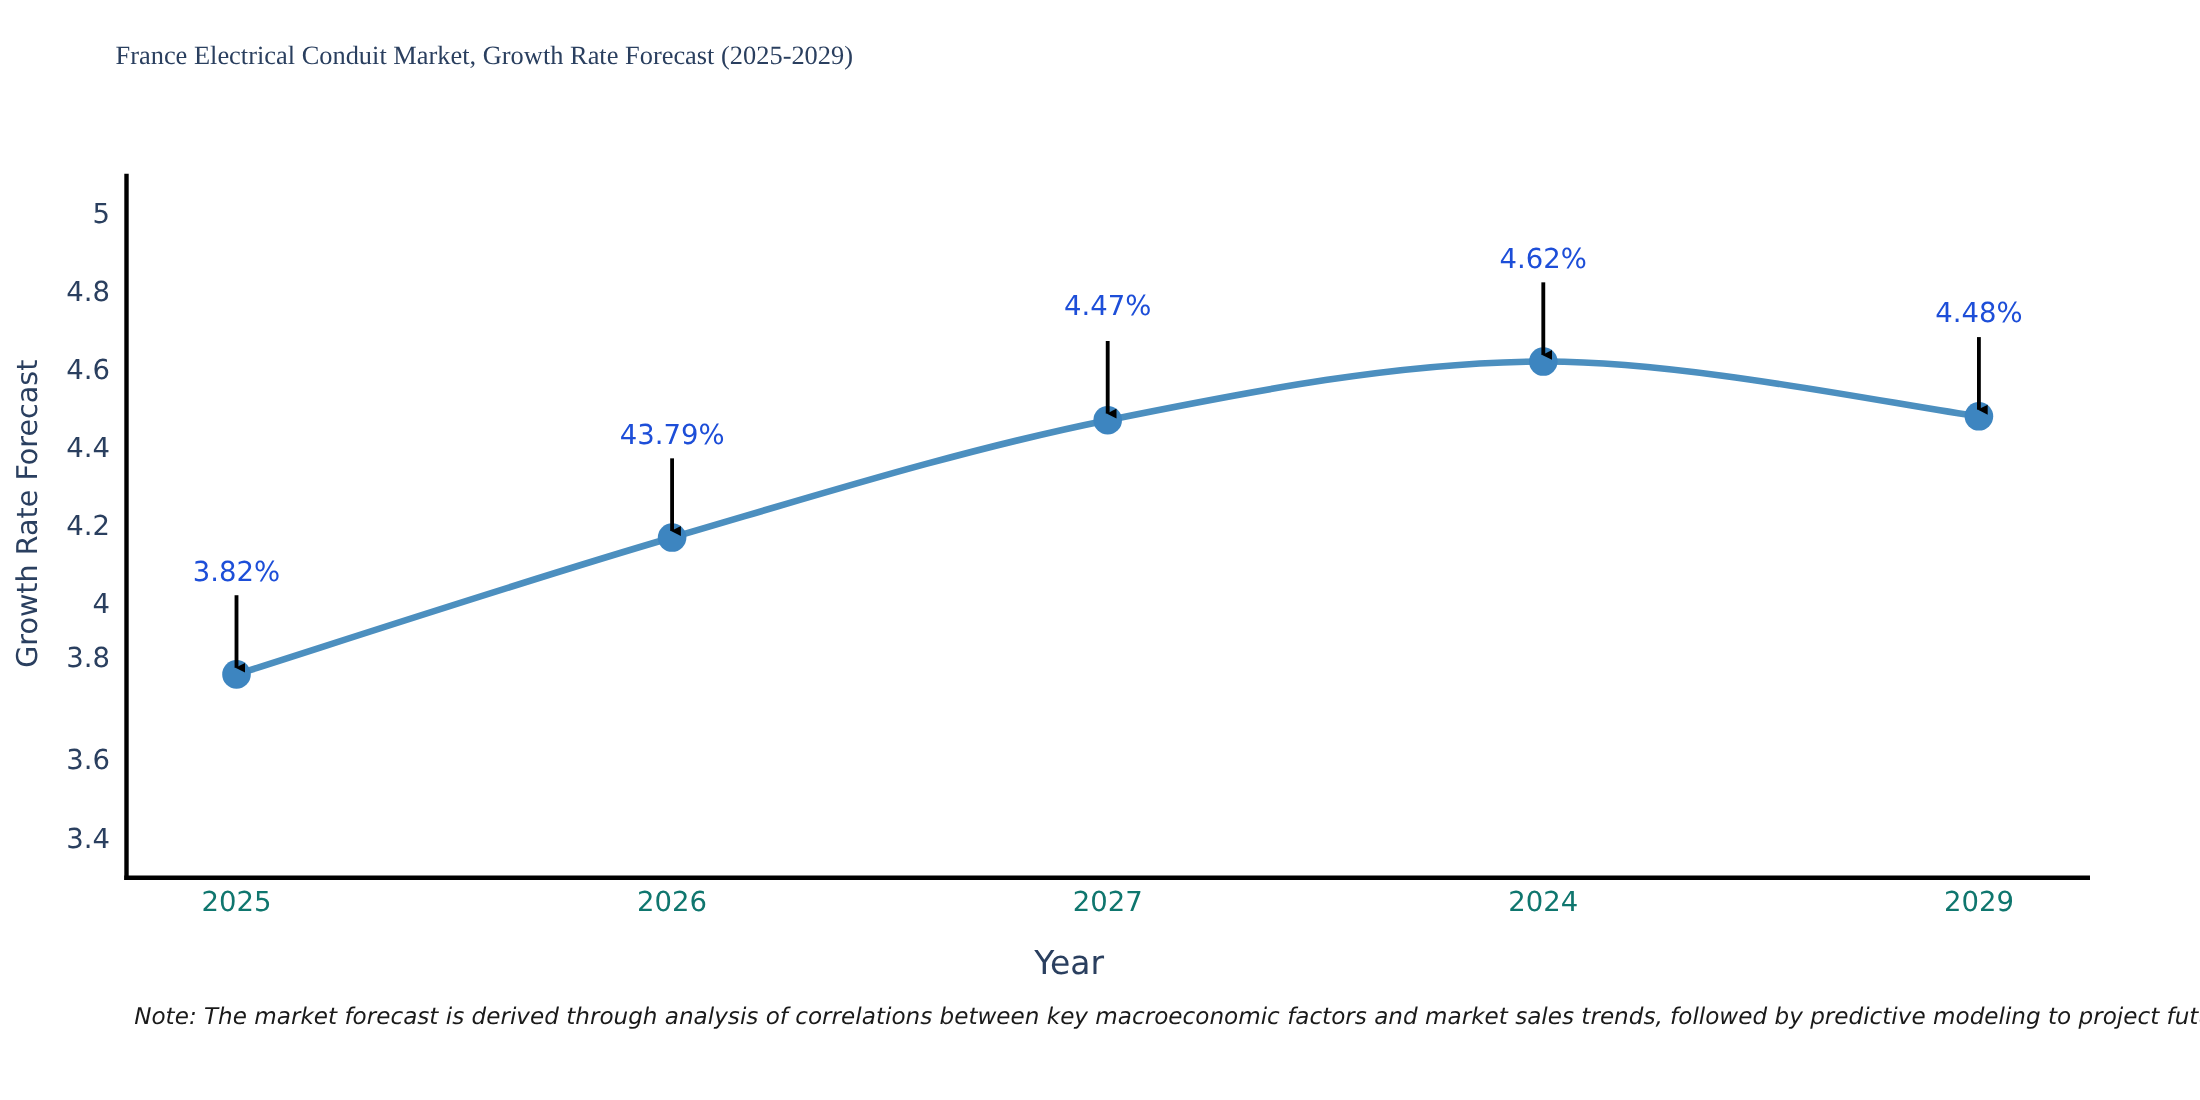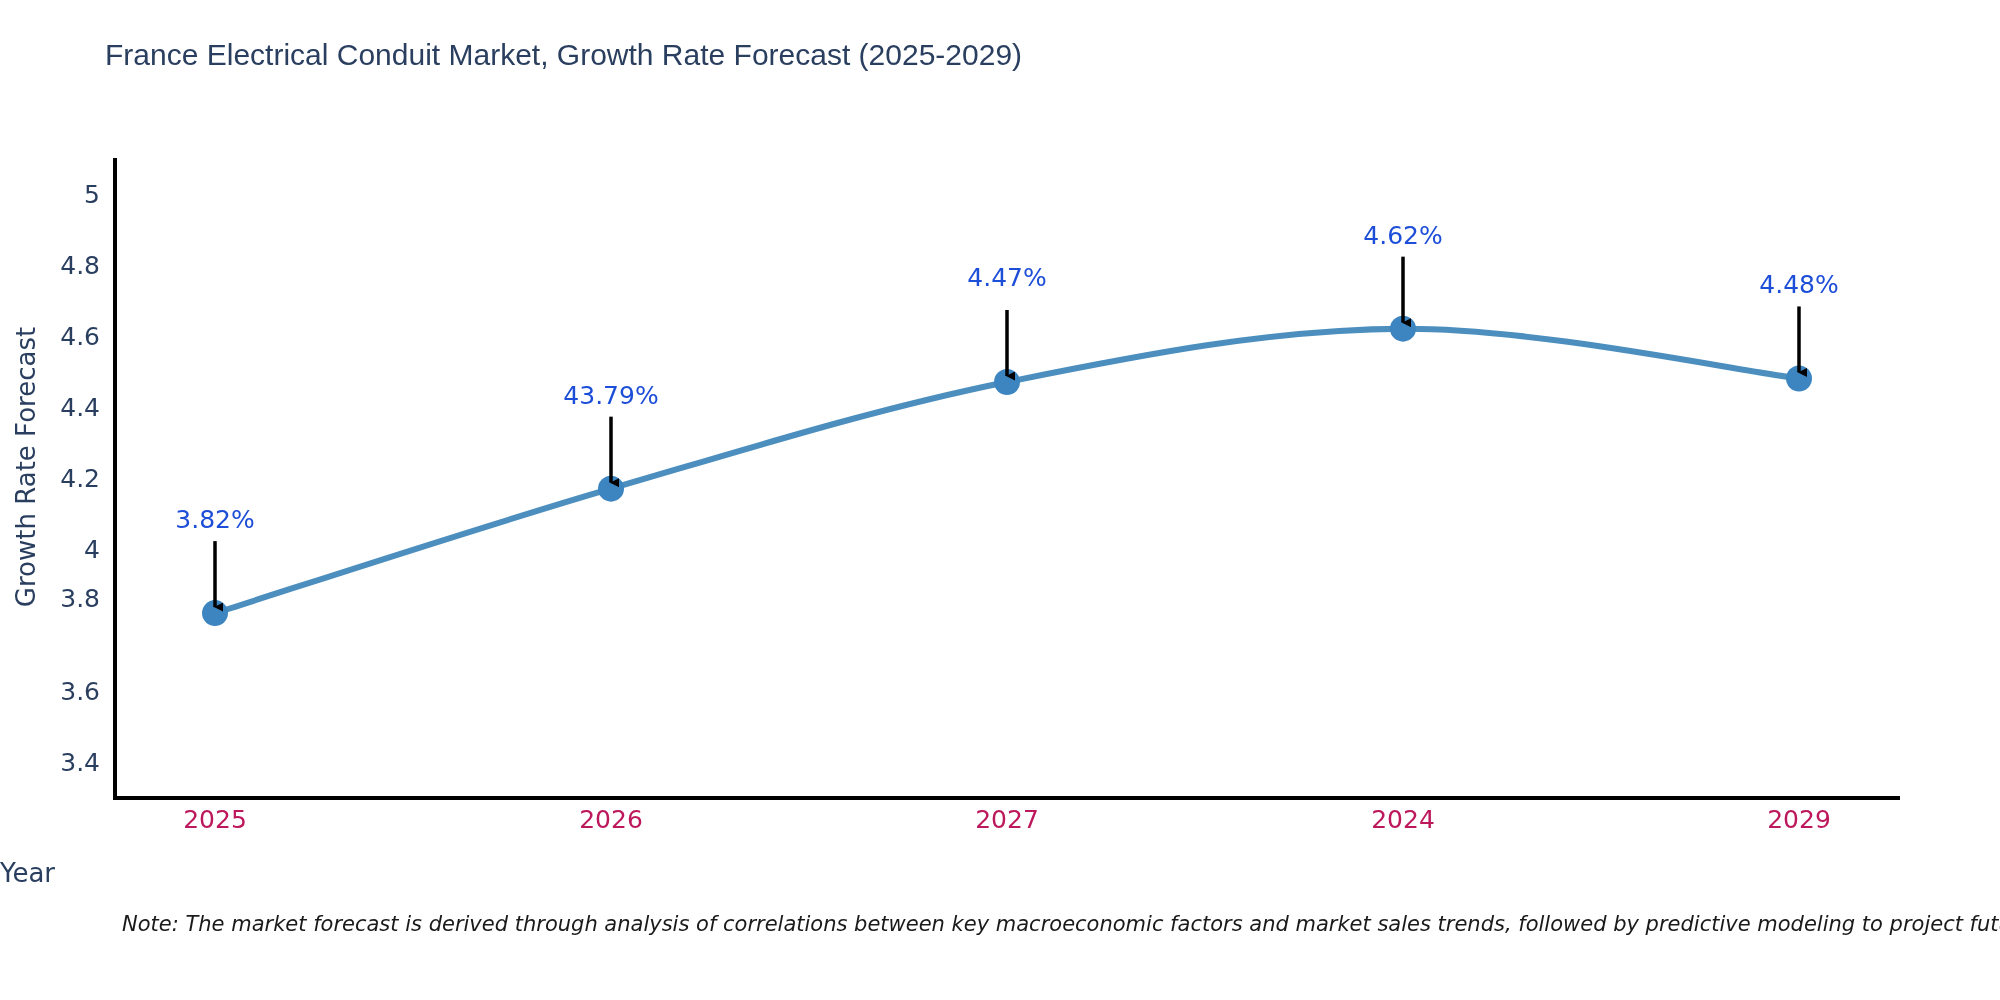--- a/index.html
+++ b/index.html
@@ -17,44 +17,44 @@
   #chart-root {
     position: absolute;
     left: 0; top: 0;
     width: 2000px;
     height: 1000px;
   }
   .chart-title {
     position: absolute;
     left: 105px;
     top: 38px;
-    font-size: 30px;
+    font-size: 24px;
     color: #2a3f5f;
-    font-family: Liberation Sans, sans-serif;
+    font-family: Liberation Serif, serif;
     white-space: nowrap;
     letter-spacing: 0px;
   }
   .y-axis-title {
     position: absolute;
     left: -124px;
     top: 452px;
     width: 300px;
     text-align: center;
     transform: rotate(-90deg);
     font-size: 26px;
     color: #2a3f5f;
     white-space: nowrap;
   }
   .x-axis-title {
     position: absolute;
     left: 0px;
     top: 858px;
     width: 1944px;
-    text-align: left;
-    font-size: 26px;
+    text-align: center;
+    font-size: 30px;
     color: #2a3f5f;
   }
   .plot-svg {
     position: absolute;
     left: 0; top: 0;
     width: 2000px;
     height: 1000px;
   }
   .ytick {
     position: absolute;
@@ -72,21 +72,21 @@
     width: 100px;
     height: 1000px;
   }
   .xtick {
     position: absolute;
     top: 805px;
     width: 200px;
     margin-left: -100px;
     text-align: center;
     font-size: 25px;
-    color: #be185d;
+    color: #0f766e;
   }
   .pt-label {
     position: absolute;
     font-size: 25px;
     color: #1d4ed8;
     transform: translateX(-50%);
     white-space: nowrap;
   }
   .note {
     position: absolute;

